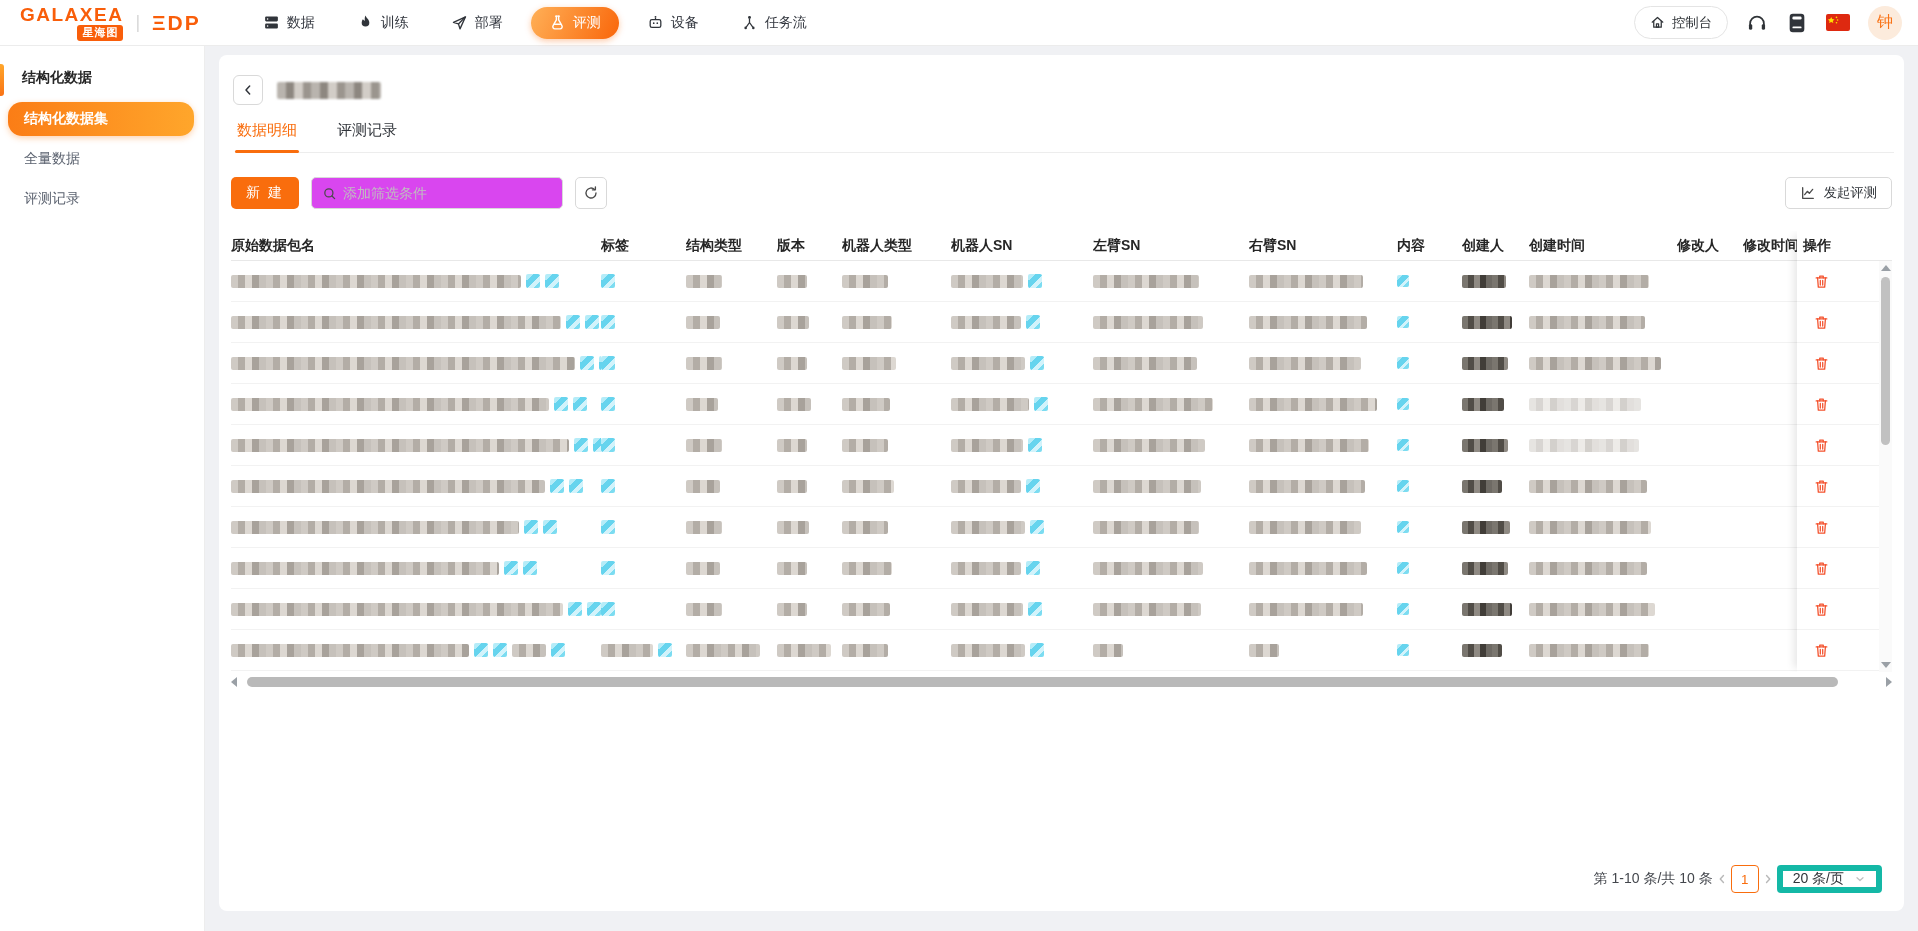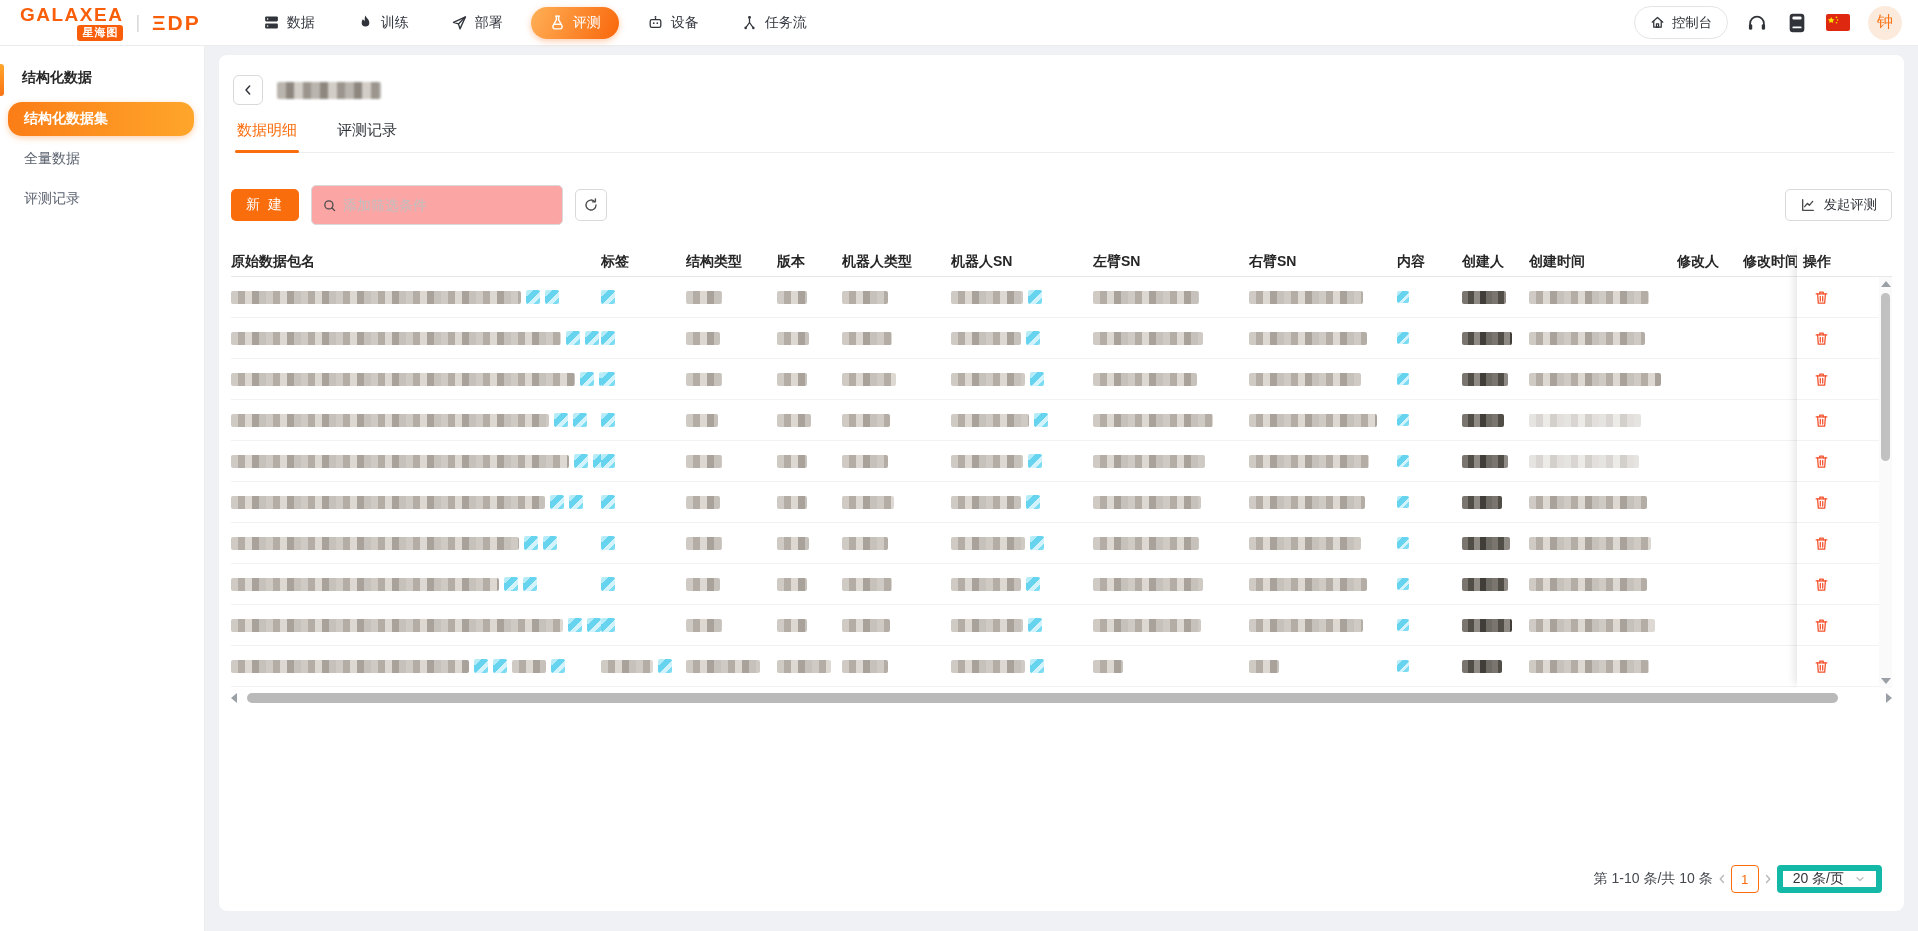--- a/index.html
+++ b/index.html
@@ -41,32 +41,32 @@
   .side-item.active { background:linear-gradient(90deg,#fb7d16,#ffa62b); color:#fff; font-weight:700;
     box-shadow:0 2px 6px rgba(251,125,22,.35);border-radius:14px;}
   .main { flex:1; padding:9px 14px 20px; overflow:hidden; }
   .card { background:#fff; border-radius:8px; height:856px; padding:12px 10px 10px;
     display:flex; flex-direction:column; }
 
   
   .page-head { display:flex; align-items:center; gap:14px; margin:8px 0 0 4px; }
   .back-btn { width:30px; height:30px; border:1px solid #d9d9d9; border-radius:6px; background:#fff;
     display:flex; align-items:center; justify-content:center; cursor:pointer;}
-  .tabs { display:flex; gap:36px; margin:16px 0 16px 6px; border-bottom:1px solid #ededed; }
+  .tabs { display:flex; gap:36px; margin:16px 0 8px 6px; border-bottom:1px solid #ededed; }
   .tab { padding:0 2px 12px; font-size:15px; color:#30343a; cursor:pointer; position:relative; }
   .tab.active { color:#f96d0d; font-weight:500; }
   .tab.active::after { content:""; position:absolute; left:0; right:0; bottom:-1px; height:3px;
     background:#f96d0d; border-radius:2px;}
 
   
   .toolbar { display:flex; align-items:center; margin:16px 2px 0; }
   .btn-new { height:32px; padding:0 15px; background:#f96d0d; color:#fff; border:none;
     border-radius:5px; font-size:14px; cursor:pointer; letter-spacing:2px;}
-  .search-box { display:flex; align-items:center; gap:6px; width:252px; height:40px; margin-left:12px;
-    border:1px solid #d9d9d9; border-radius:5px; padding:4px 10px; background:#fca5a5;}
+  .search-box { display:flex; align-items:center; gap:6px; width:252px; height:32px; margin-left:12px;
+    border:1px solid #d9d9d9; border-radius:5px; padding:4px 10px; background:#d946ef;}
   .search-box input { border:none; outline:none; flex:1; font-size:14px; color:#333;
     font-family:inherit; background:transparent;}
   .search-box input::placeholder { color:#bfbfbf; }
   .btn-refresh { width:32px; height:32px; margin-left:12px; border:1px solid #d9d9d9; border-radius:5px;
     background:#fff; display:flex; align-items:center; justify-content:center; cursor:pointer;}
   .btn-eval { margin-left:auto; height:32px; padding:0 14px; display:flex; align-items:center; gap:8px;
     border:1px solid #d9d9d9; border-radius:5px; background:#fff; color:#30343a; cursor:pointer;}
 
   
   .table-wrap { position:relative; margin:22px 2px 0; height:441px; overflow:hidden; }

